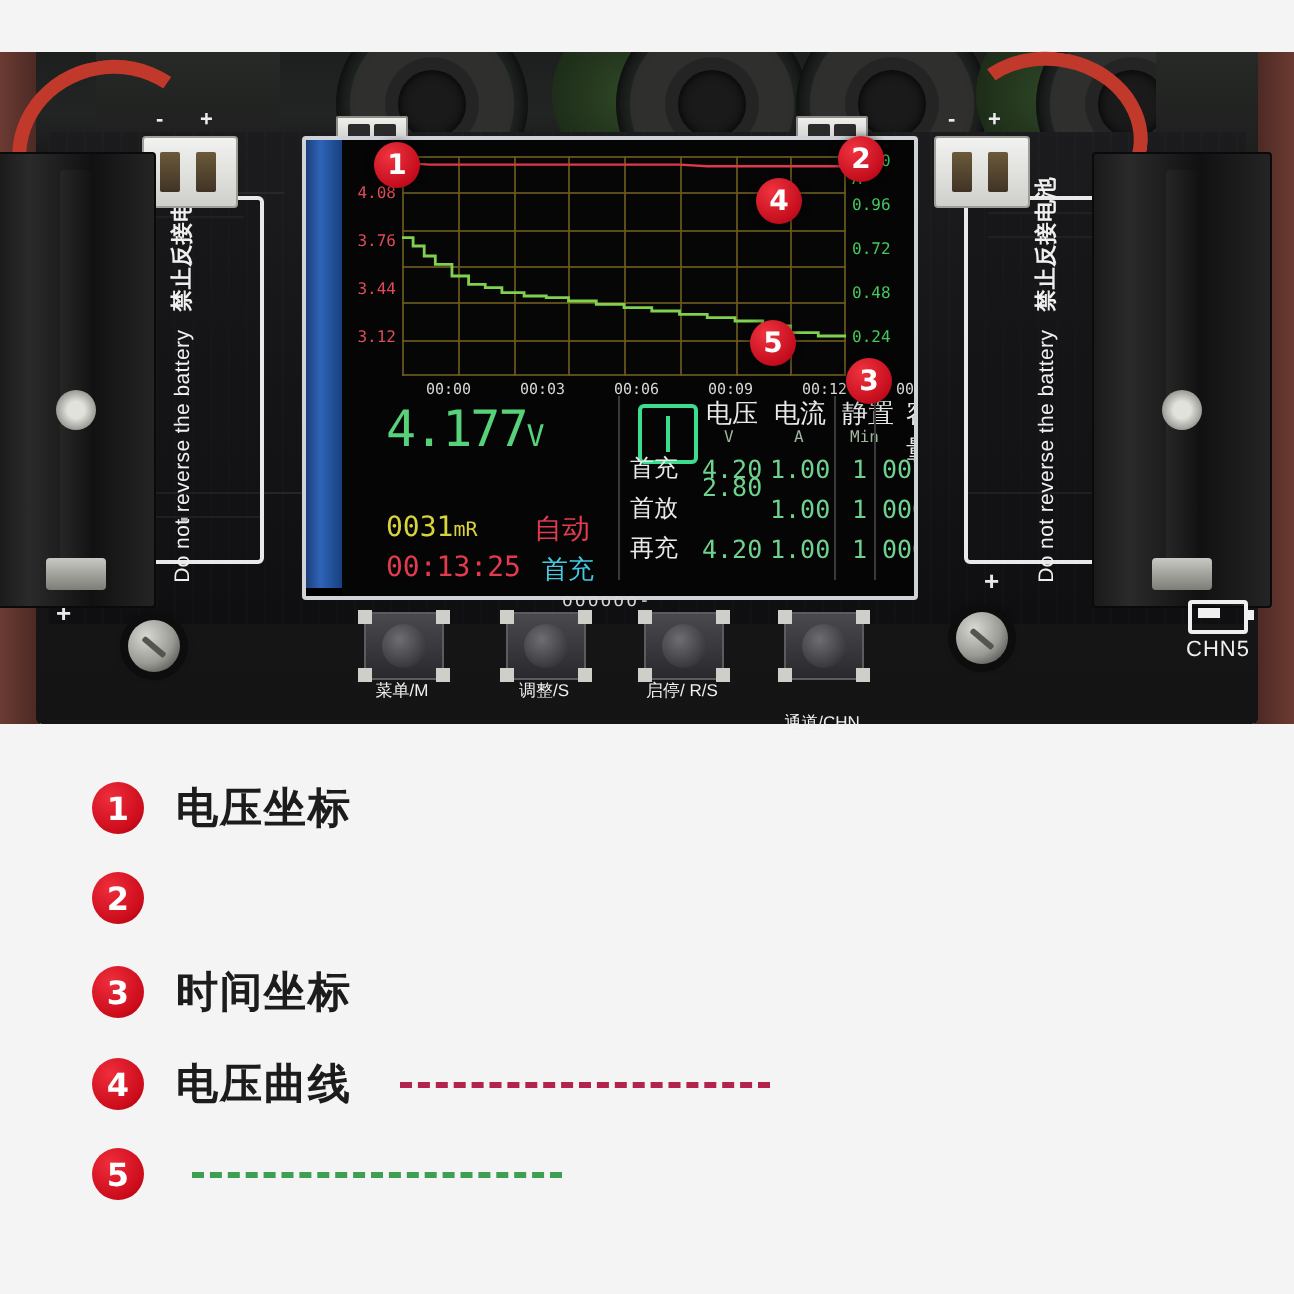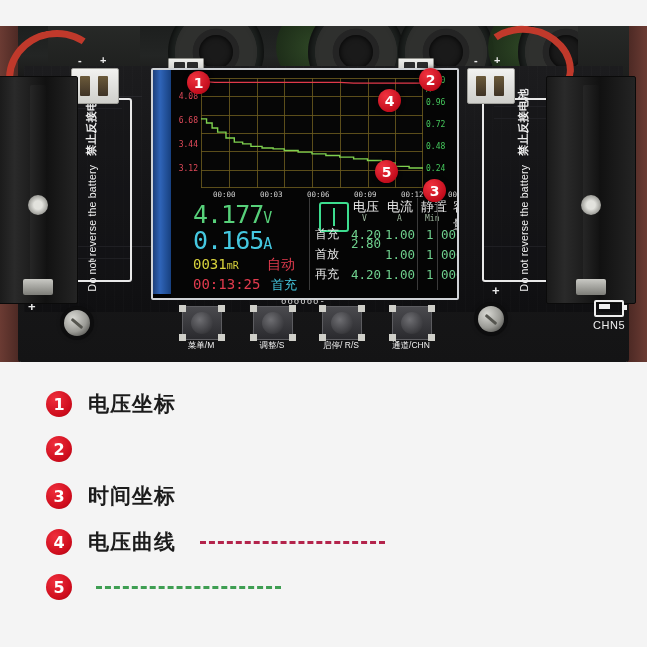--- a/index.html
+++ b/index.html
@@ -327,21 +327,21 @@
         <div class="grid-h" style="top:109px;"></div>
 
         <svg width="222" height="110" viewBox="0 0 222 110" style="position:absolute;left:0;top:0;">
           <polyline id="curve-voltage" fill="none" stroke="#e0394a" stroke-width="1.2" points="0,3.44 13.875,4.30 27.75,4.30 41.625,4.30 55.5,4.30 69.375,4.30 83.25,4.30 97.125,4.30 111,4.30 124.875,4.30 138.75,4.30 152.625,5.16 166.5,5.16 180.375,5.16 194.25,5.16 208.125,5.16 222,5.16"></polyline>
           <polyline id="curve-current" fill="none" stroke="#7fd14f" stroke-width="1.4" points="0.00,40.83 5.55,40.83 5.55,45.00 11.10,45.00 11.10,50.00 16.65,50.00 16.65,54.17 24.98,54.17 24.98,60.00 33.30,60.00 33.30,64.17 41.63,64.17 41.63,65.83 49.95,65.83 49.95,68.33 61.05,68.33 61.05,70.00 72.15,70.00 72.15,70.83 83.25,70.83 83.25,72.50 97.13,72.50 97.13,74.17 111.00,74.17 111.00,75.83 124.88,75.83 124.88,77.50 138.75,77.50 138.75,79.17 152.63,79.17 152.63,80.83 166.50,80.83 166.50,82.50 180.38,82.50 180.38,85.00 194.25,85.00 194.25,88.33 208.13,88.33 208.13,90.00 222.00,90.00 222.00,90.00"></polyline>
         </svg>
       </div>
 
       <div class="yaxis-l">
         <span style="top:16px;">4.08</span>
-        <span style="top:40px;">6.68</span>
+        <span style="top:40px;">3.76</span>
         <span style="top:64px;">3.44</span>
         <span style="top:88px;">3.12</span>
       </div>
 
       <div class="yaxis-r">
         <span style="top:4px;">1.20</span>
         <span style="top:13px;color:#45c85c;">A</span>
         <span style="top:26px;">0.96</span>
         <span style="top:48px;">0.72</span>
         <span style="top:70px;">0.48</span>
@@ -353,23 +353,20 @@
         <span style="left:49px;">00:03</span>
         <span style="left:96px;">00:06</span>
         <span style="left:143px;">00:09</span>
         <span style="left:190px;">00:12</span>
         <span style="left:237px;">00:15</span>
       </div>
 
       <div class="rd rd-v">
         <span>4.177</span><span class="u">V</span>
       </div>
-      <div class="rd rd-a">
-        <span>0.165</span><span class="u">A</span>
-      </div>
       <div class="rd rd-r">
         <span>0031</span><span class="u">mR</span>
       </div>
       <div class="rd rd-mode">自动</div>
       <div class="rd rd-t">00:13:25</div>
       <div class="rd rd-stage">首充</div>
 
       <div class="battbox">
           <i></i>
         </div>
@@ -442,21 +439,21 @@
       <div class="lug" style="right:-4px;bottom:-2px;"></div>
   </div>
   <div class="btn-lbl" style="left:309px;">启停/ R/S</div>
 
   <div class="btn-sw" style="left:392px;">
     <div class="lug" style="left:-4px;top:-2px;"></div>
       <div class="lug" style="right:-4px;top:-2px;"></div>
     <div class="lug" style="left:-4px;bottom:-2px;"></div>
       <div class="lug" style="right:-4px;bottom:-2px;"></div>
   </div>
-  <div class="btn-lbl" style="left:379px;">通道/CHN</div>
+  <div class="btn-lbl" style="left:379px;margin-top:16px;">通道/CHN</div>
 
   <div class="chn">
     <div class="ic">
         <i></i>
       </div>
     <div class="tx">CHN5</div>
   </div>
 
 </div>
 

